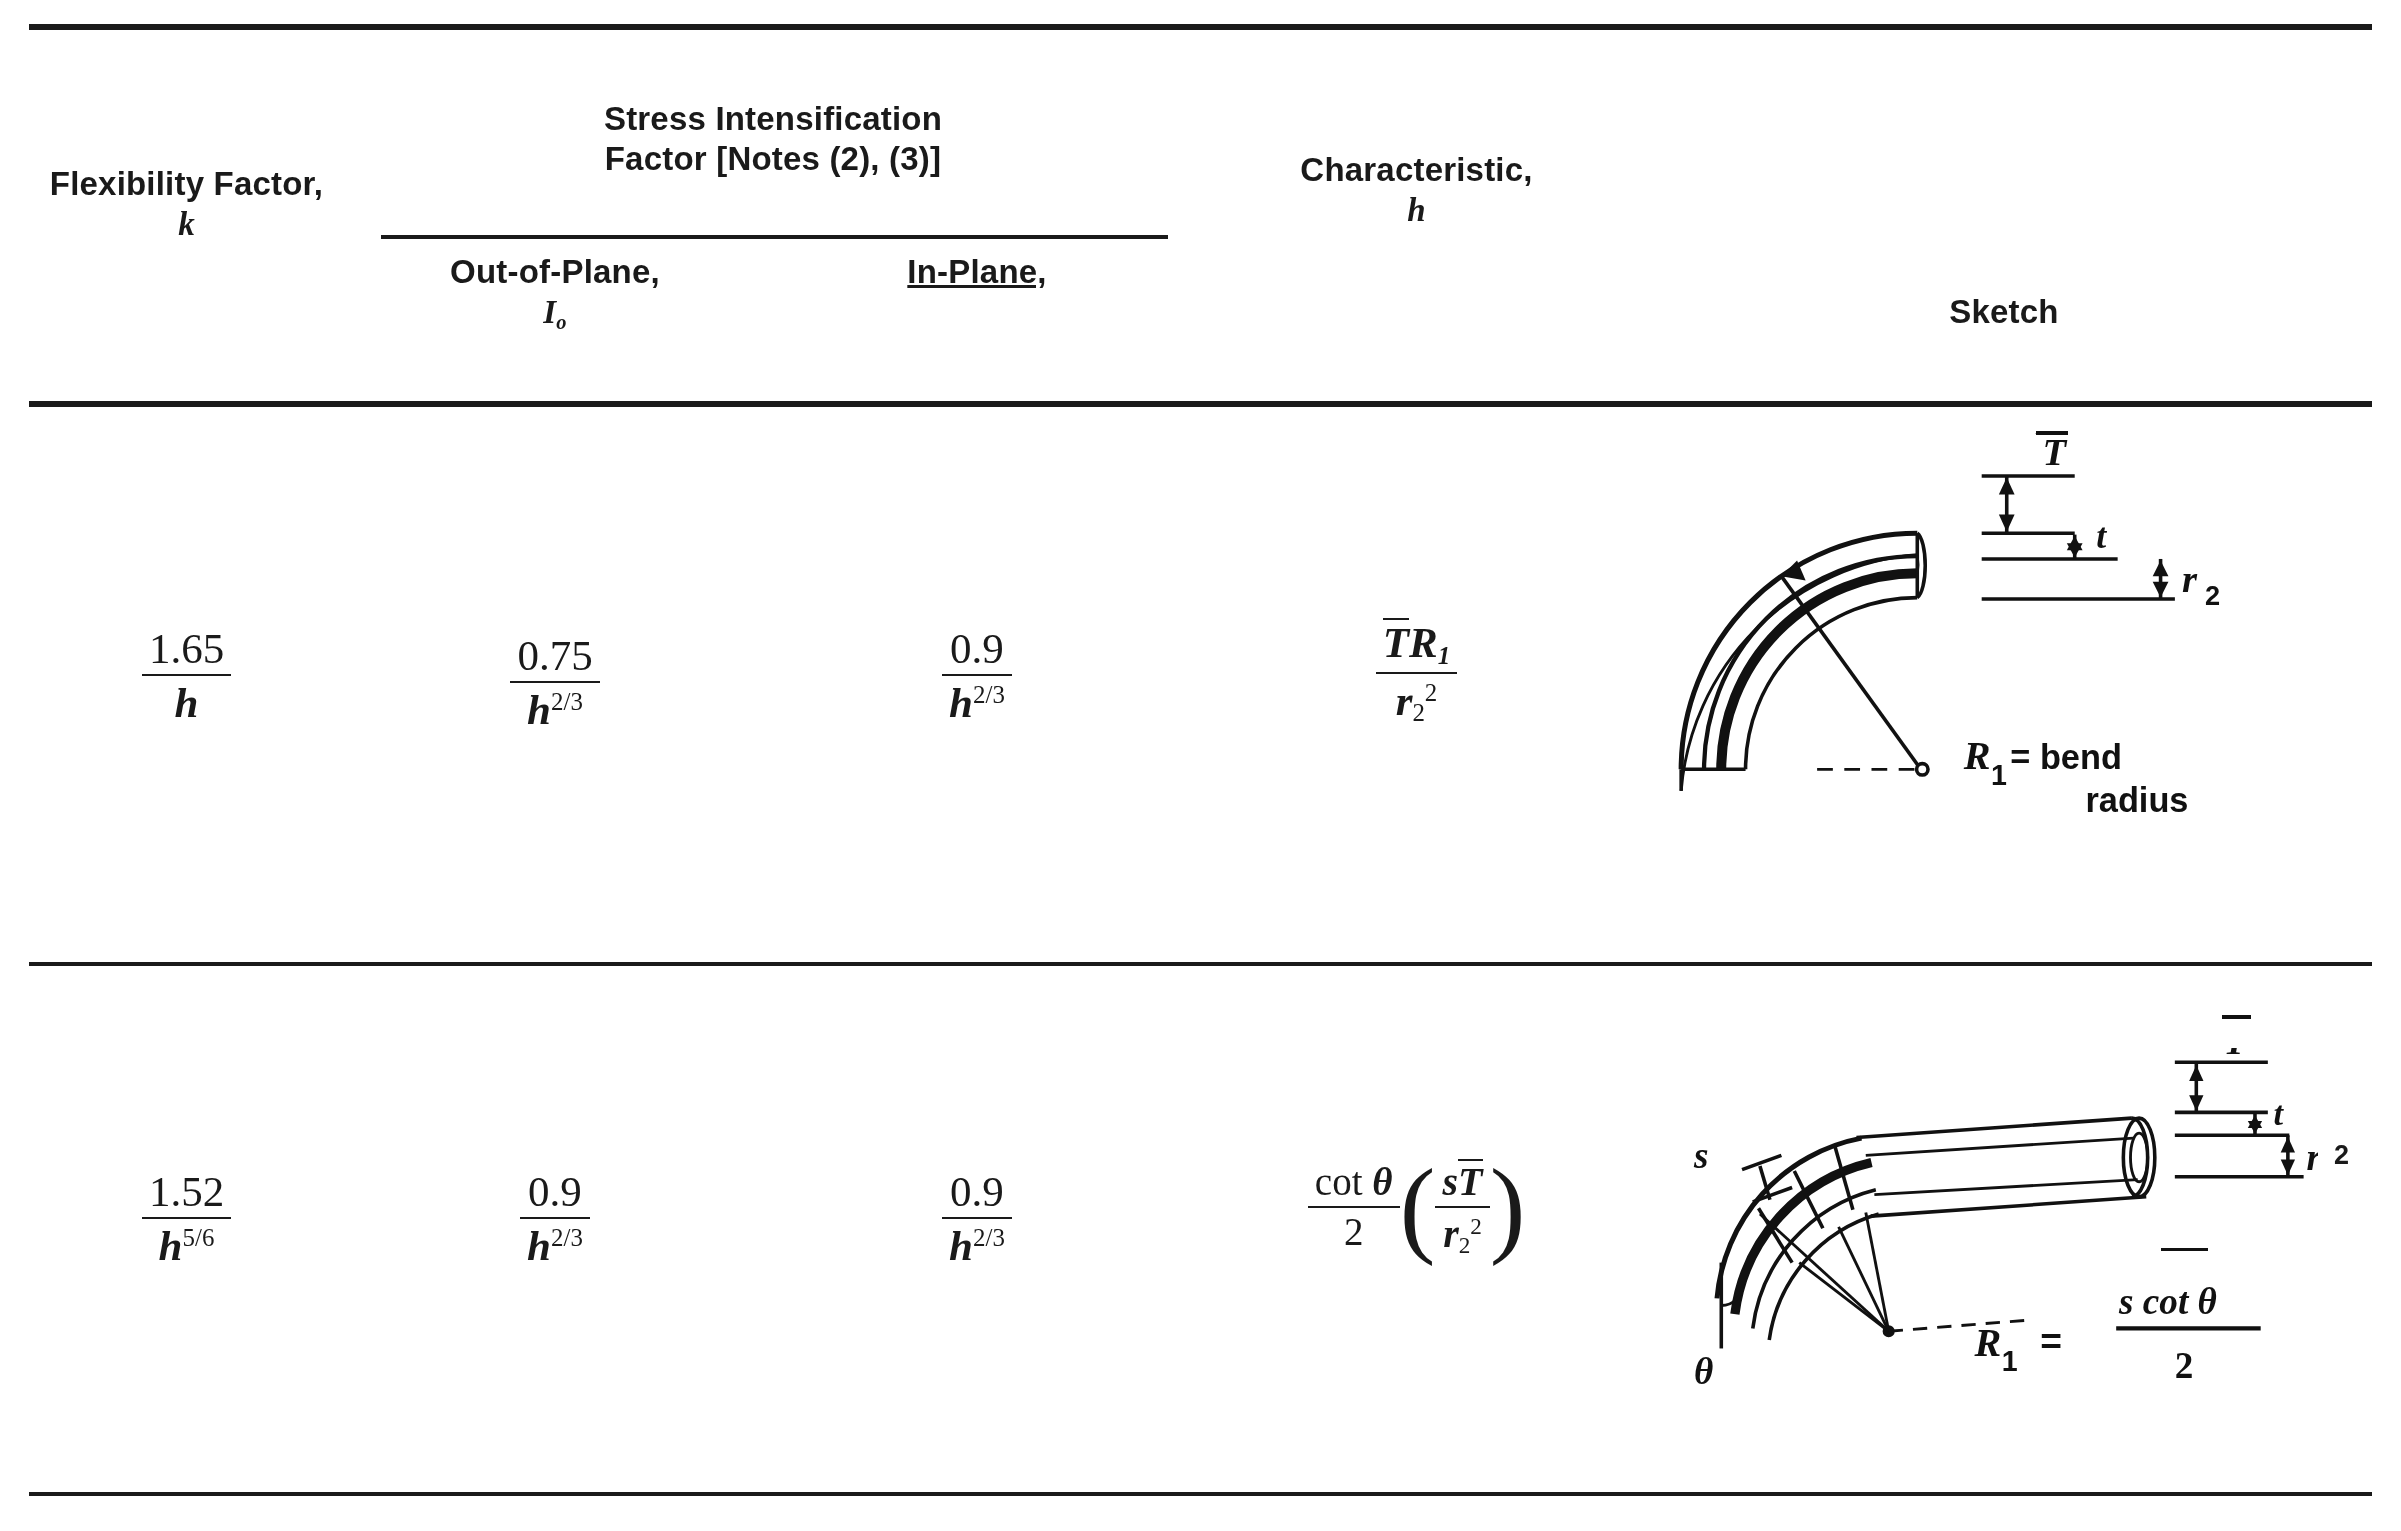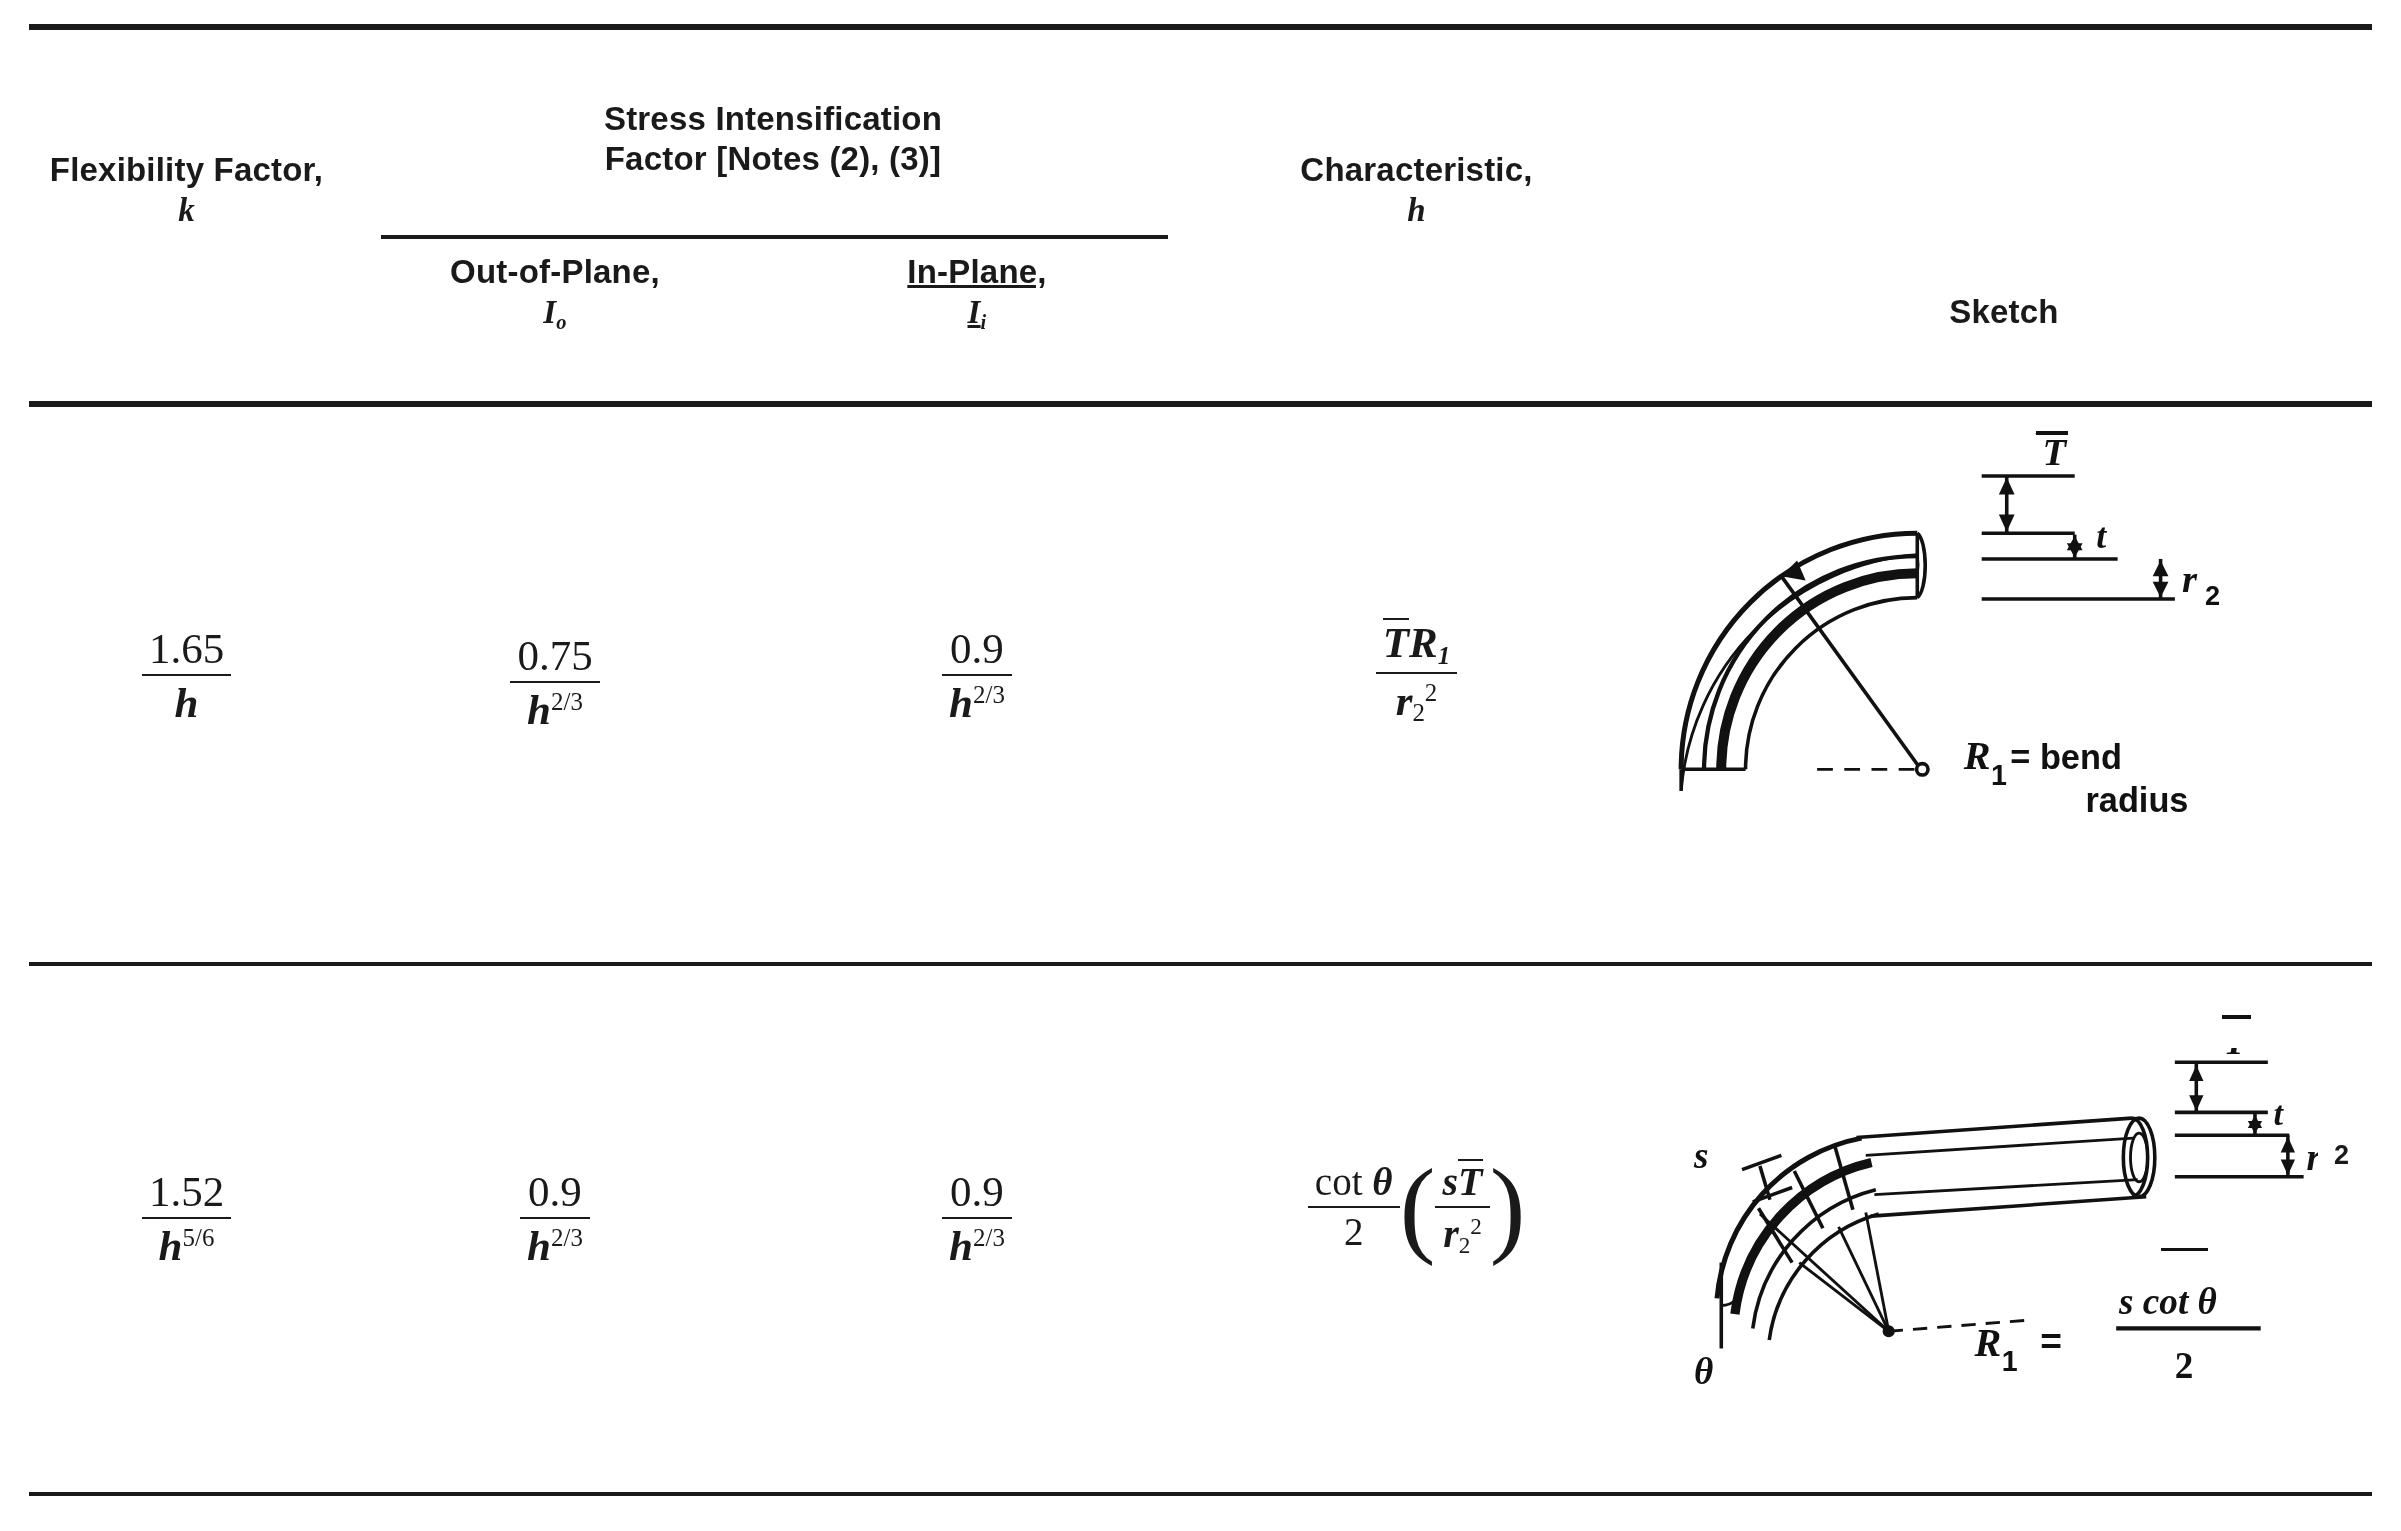--- a/index.html
+++ b/index.html
@@ -63,21 +63,21 @@
     font-weight: bold;
   }
   .sub {
     font-size: 0.62em;
     vertical-align: -0.28em;
     font-style: italic;
     font-family: "Liberation Serif", serif;
   }
 
   
-  #hdr-k { left: 0px; width: 315px; top: 107px; }
+  #hdr-k { left: 0px; width: 315px; top: 121px; }
   
   #hdr-sif {
     left: 322px;
     width: 844px;
     top: 56px;
   }
   #hdr-sif-rule {
     position: absolute;
     left: 352px;
     top: 192px;
@@ -185,21 +185,20 @@
     </div>
     <div id="hdr-sif-rule"></div>
 
     <div class="col hdr-text" id="hdr-oop">
       <div><span>Out-of-Plane,</span></div>
       <div><span class="ital">I</span><span class="sub ital">o</span></div>
     </div>
 
     <div class="col hdr-text" id="hdr-ip">
       <div><span>In-Plane,</span></div>
-      <div><span class="ital">I</span><span class="sub ital">i</span></div>
     </div>
 
     <div class="col hdr-text" id="hdr-h">
       <div><span>Characteristic,</span></div>
       <div><span class="ital">h</span></div>
     </div>
 
     <div class="col hdr-text" id="hdr-sketch">
       <div><span>Sketch</span></div>
     </div>

